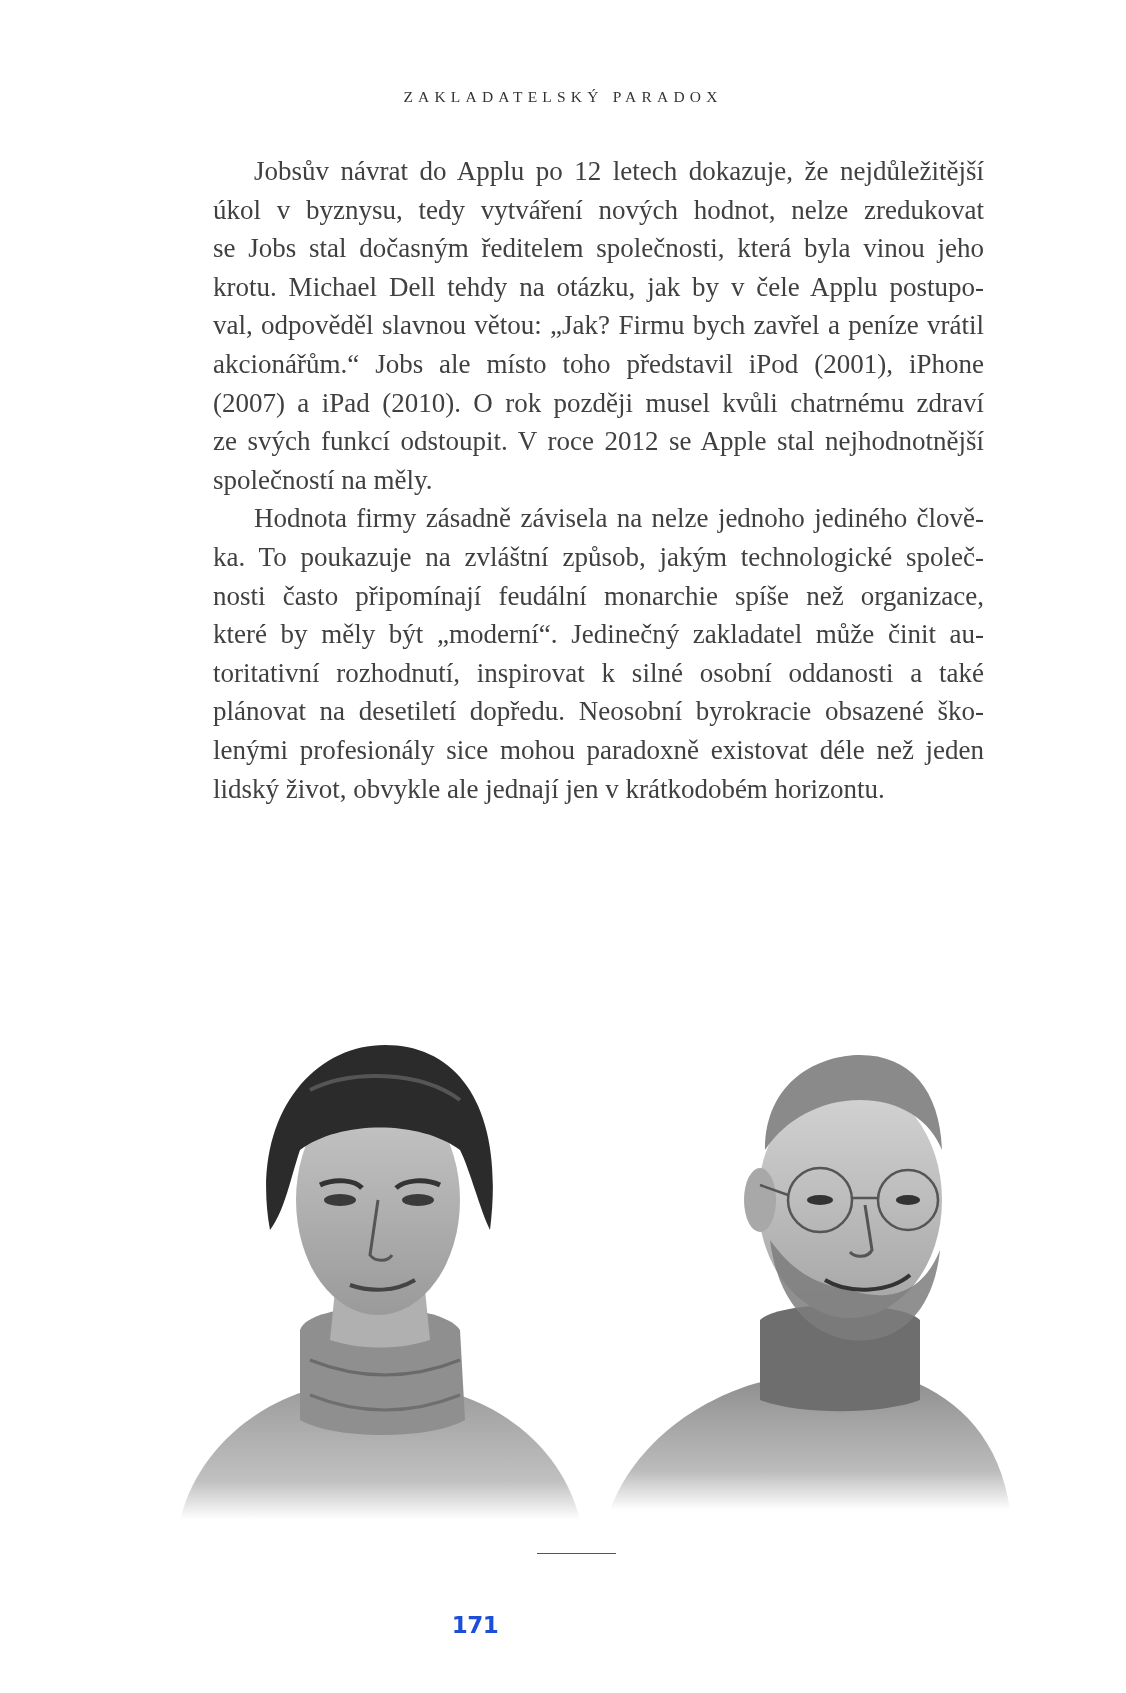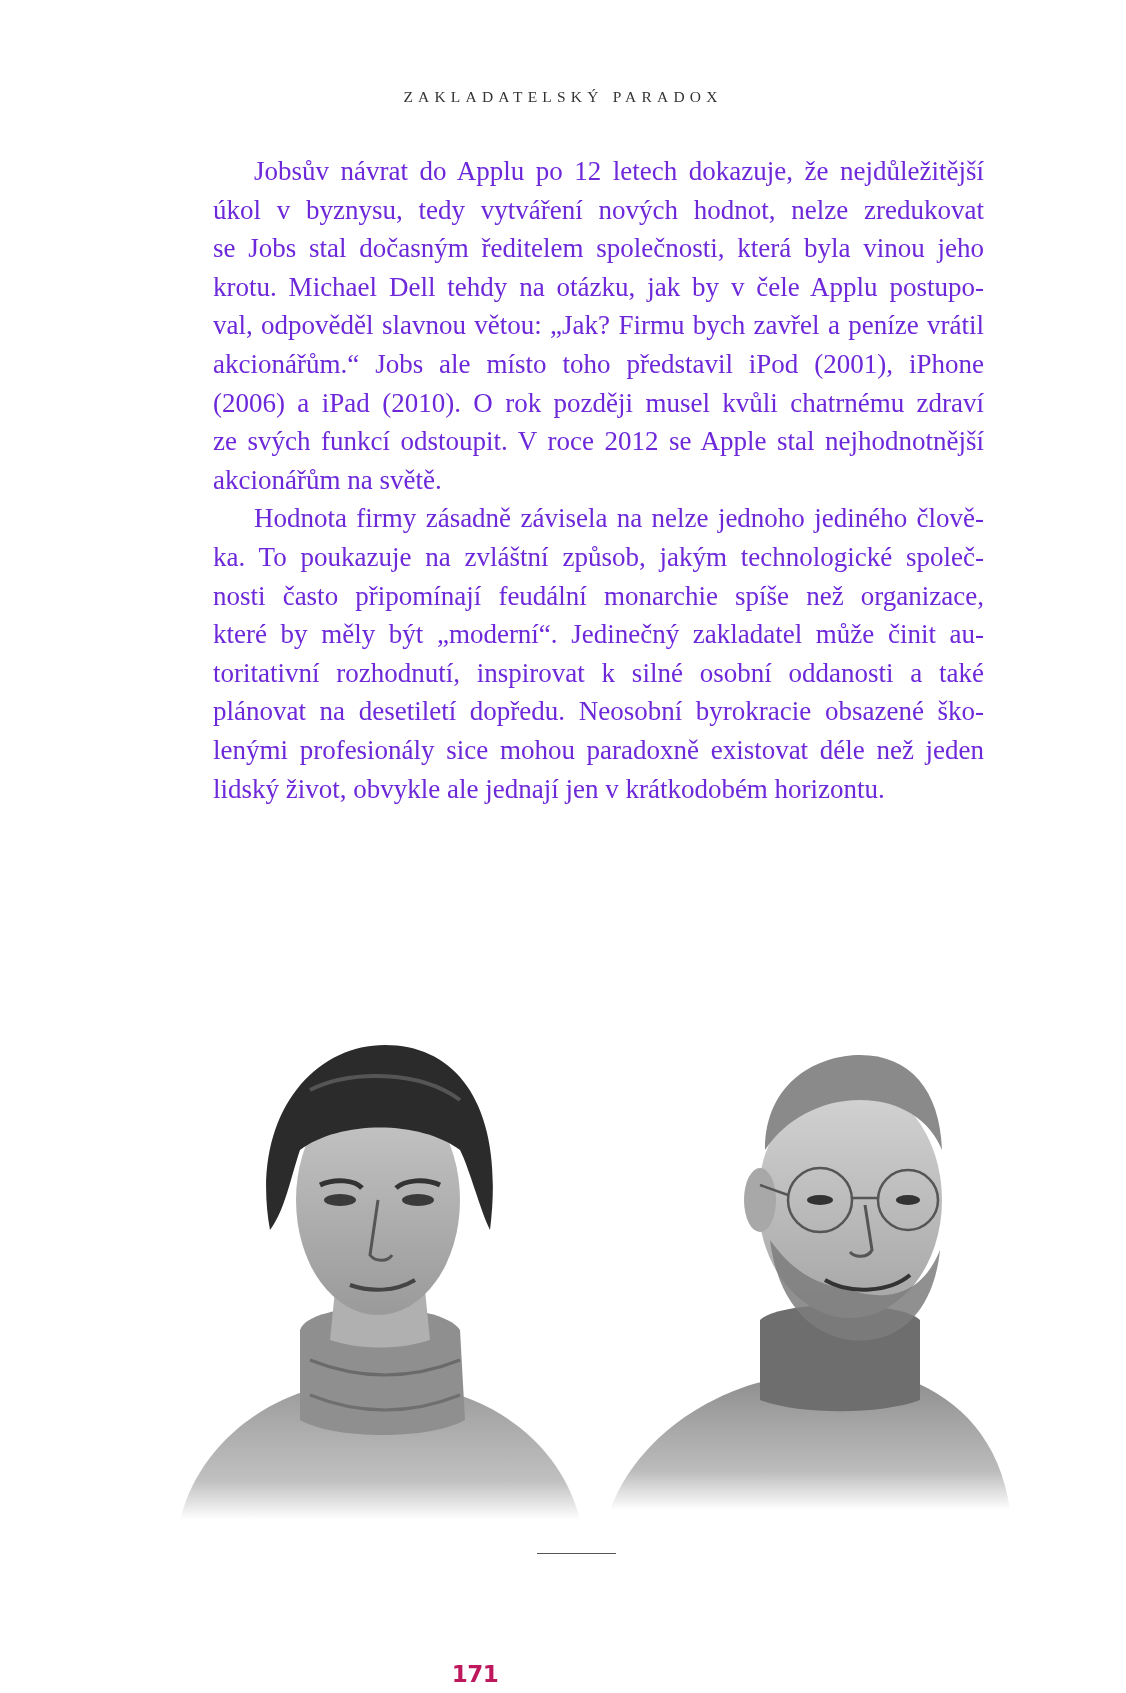--- a/index.html
+++ b/index.html
@@ -1,51 +1,51 @@
 <!DOCTYPE html>
 <html><head>
 <meta charset="utf-8">
 <style>
   html, body { margin: 0; padding: 0; background: #ffffff; }
   body { width: 1126px; height: 1693px; position: relative; overflow: hidden;
          font-family: "Liberation Serif", "DejaVu Serif", serif; color: #1e1e1e; }
   .running-head { position: absolute; top: 88px; left: 0; width: 1126px; text-align: center;
          font-size: 15.5px; letter-spacing: 5.2px; color: #333; font-family: Liberation Serif, serif; }
   .body-text { position: absolute; top: 152px; left: 172px; width: 812px;
-         font-size: 27px; line-height: 38.6px; text-align: justify; color: #6d28d9; }
+         font-size: 27px; line-height: 38.6px; text-align: justify; color: #404040; }
   .body-text p { margin: 0; text-indent: 41px; hyphens: manual; }
   .line { display: block; text-align: justify; text-align-last: justify; white-space: nowrap; }
   .line.last { text-align-last: left; }
   .line.indent { padding-left: 41px; }
   .figure { position: absolute; top: 1000px; left: 160px; width: 860px; height: 530px; }
   .portrait { position: absolute; top: 0; width: 430px; height: 530px; }
   .portrait.young { left: 0; }
   .portrait.old { left: 420px; }
   .page-rule { position: absolute; top: 1553px; left: 537px; width: 79px; height: 0;
          border-top: 1.5px solid #555; }
-  .page-number { position: absolute; top: 1661px; left: 0; width: 950px; text-align: center;
+  .page-number { position: absolute; top: 1612px; left: 0; width: 950px; text-align: center;
          font-family: "DejaVu Sans", "Liberation Sans", sans-serif; font-weight: bold;
-         font-size: 23px; color: #be185d; letter-spacing: -0.5px; }
+         font-size: 23px; color: #1d4ed8; letter-spacing: -0.5px; }
 </style>
 </head>
 <body>
 
 <div class="running-head">ZAKLADATELSKÝ PARADOX</div>
 
 <div class="body-text">
   <p>
     <span class="line indent">Jobsův návrat do Applu po 12 letech dokazuje, že nejdůležitější</span>
     <span class="line">úkol v byznysu, tedy vytváření nových hodnot, nelze zredukovat</span>
     <span class="line">se Jobs stal dočasným ředitelem společnosti, která byla vinou jeho</span>
     <span class="line">krotu. Michael Dell tehdy na otázku, jak by v čele Applu postupo-</span>
     <span class="line">val, odpověděl slavnou větou: „Jak? Firmu bych zavřel a peníze vrátil</span>
     <span class="line">akcionářům.“ Jobs ale místo toho představil iPod (2001), iPhone</span>
-    <span class="line">(2006) a iPad (2010). O rok později musel kvůli chatrnému zdraví</span>
+    <span class="line">(2007) a iPad (2010). O rok později musel kvůli chatrnému zdraví</span>
     <span class="line">ze svých funkcí odstoupit. V roce 2012 se Apple stal nejhodnotnější</span>
-    <span class="line last">akcionářům na světě.</span>
+    <span class="line last">společností na měly.</span>
   </p>
   <p>
     <span class="line indent">Hodnota firmy zásadně závisela na nelze jednoho jediného člově-</span>
     <span class="line">ka. To poukazuje na zvláštní způsob, jakým technologické společ-</span>
     <span class="line">nosti často připomínají feudální monarchie spíše než organizace,</span>
     <span class="line">které by měly být „moderní“. Jedinečný zakladatel může činit au-</span>
     <span class="line">toritativní rozhodnutí, inspirovat k silné osobní oddanosti a také</span>
     <span class="line">plánovat na desetiletí dopředu. Neosobní byrokracie obsazené ško-</span>
     <span class="line">lenými profesionály sice mohou paradoxně existovat déle než jeden</span>
     <span class="line last">lidský život, obvykle ale jednají jen v krátkodobém horizontu.</span>

